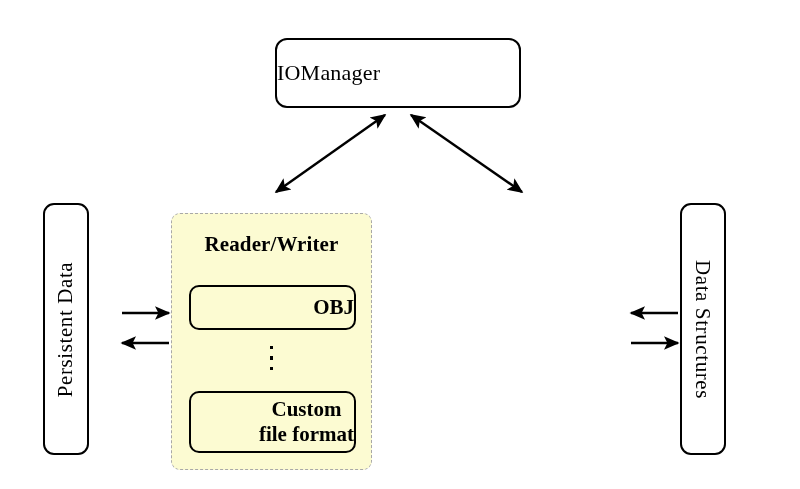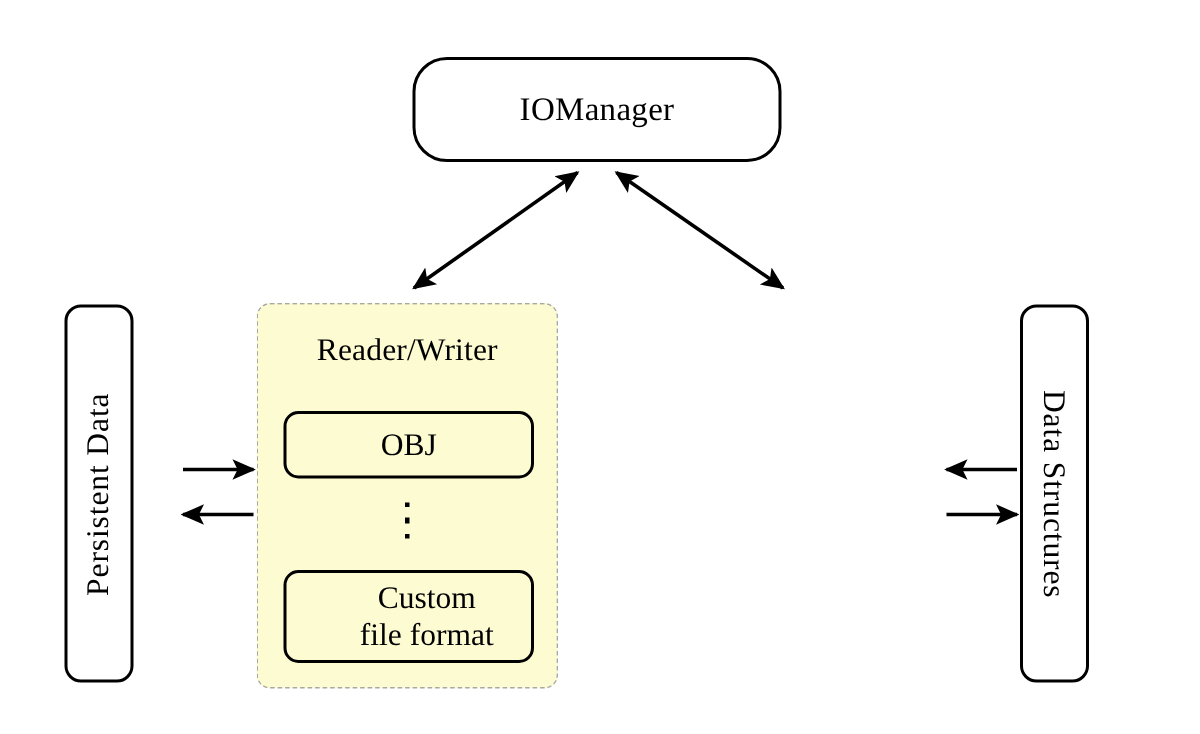--- a/index.html
+++ b/index.html
@@ -29,25 +29,24 @@
     width: 800px;
     height: 489px;
     pointer-events: none;
   }
 
   
   .node-box {
     position: absolute;
     box-sizing: border-box;
     border: 2.4px solid #000000;
-    border-radius: 23px;
+    border-radius: 12px;
     background: #ffffff;
     display: flex;
     align-items: center;
-    justify-content: center;
     text-align: center;
   }
   .node-box .label {
     font-size: 22px;
     line-height: 1.16;
     letter-spacing: 0.2px;
     white-space: pre-line;
   }
 
   
@@ -92,23 +91,24 @@
   
   .group-panel {
     position: absolute;
     box-sizing: border-box;
     background: #fcfbd2;
     border: 1.6px dashed #a8a8a8;
     border-radius: 9px;
   }
   #panel-readerwriter {
     left: 171px;
-    top: 202px;
+    top: 213px;
     width: 201px;
     height: 257px;
+    font-weight: bold;
   }
   #panel-importerexporter {
     left: 427px;
     top: 199px;
     width: 201px;
     height: 257px;
   }
   .group-title {
     position: absolute;
     left: 0;
@@ -123,21 +123,21 @@
 
   
   .inner-box {
     position: absolute;
     box-sizing: border-box;
     border: 2.4px solid #000000;
     border-radius: 10px;
     background: #fcfbd2;
     display: flex;
     align-items: center;
-    justify-content: center;
+    justify-content: flex-end;
     text-align: center;
   }
   .inner-box .label {
     font-size: 21px;
     line-height: 1.2;
     white-space: pre-line;
   }
   .inner-top {
     left: 17px;
     top: 71px;

